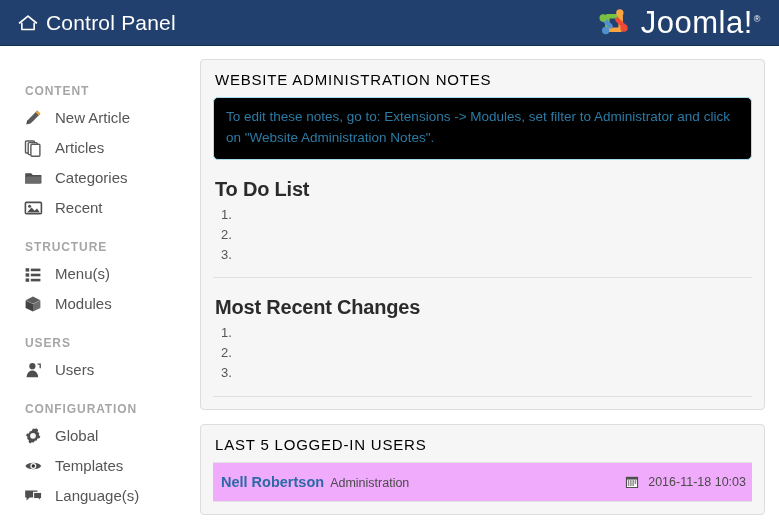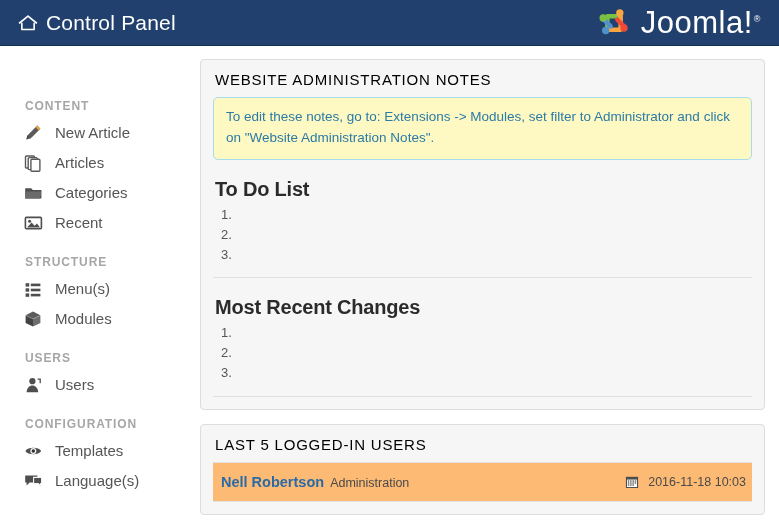--- a/index.html
+++ b/index.html
@@ -127,21 +127,21 @@
     box-sizing: border-box;
   }
   .panel-title {
     color: #000000;
     font-size: 15px;
     letter-spacing: 0.8px;
     text-transform: uppercase;
     padding: 1px 0 9px 2px;
   }
   .notice {
-    background: #fef9c3;
+    background: #000000;
     border: 1px solid #a7dcec;
     border-radius: 5px;
     color: #2b7ba5;
     font-size: 13.5px;
     line-height: 1.55;
     padding: 9px 12px 10px 12px;
   }
   .section-head {
     font-size: 20px;
     font-weight: bold;
@@ -165,21 +165,21 @@
     border-top: 1px solid #e0e0e0;
     margin: 13px 0 0 0;
   }
   .user-row {
     display: flex;
     align-items: center;
     justify-content: space-between;
     border-top: 1px solid #e3e3e3;
     border-bottom: 1px solid #e3e3e3;
     padding: 9px 6px 9px 8px;
-    background: #fdba74;
+    background: #f0abfc;
   }
   .user-left { display: flex; align-items: baseline; gap: 6px; }
   .user-name {
     color: #2b6aa5;
     font-size: 14.5px;
     font-weight: bold;
     cursor: pointer;
   }
   .user-role { color: #4a4a4a; font-size: 12.5px; }
   .user-right { display: flex; align-items: center; gap: 6px; }
@@ -306,20 +306,31 @@
           <path d="M13.6 3.2 L16.2 3.2 L16.2 7.2" fill="none" stroke="#4e4e4e" stroke-width="1.3"></path>
         </svg>
       </span>
       <span class="nav-label">Users</span>
     </div>
 
     <div class="grp-gap"></div>
 
     <div class="nav-group-title">CONFIGURATION</div>
 
+    <div class="nav-item">
+      <span class="nav-ico">
+        <svg width="18" height="18" viewBox="0 0 18 18" aria-hidden="true">
+          <path d="M9 1.4 L11 2.1 L12.6 1.2 L14.1 2.9 L13.6 4.9 L15.2 6.1 L14.8 8.2 L16.4 9.4
+                   L15.4 11.3 L13.4 11.4 L12.8 13.4 L10.8 13.8 L9.8 15.6 L7.8 15.2 L6.2 16.4
+                   L4.6 15 L4.9 13 L3.2 11.9 L3.5 9.8 L2 8.5 L3 6.6 L5 6.4 L5.6 4.4 L7.6 4 Z" fill="#4e4e4e"></path>
+          <circle cx="9" cy="8.8" r="2.9" fill="#f6f6f6"></circle>
+        </svg>
+      </span>
+      <span class="nav-label">Global</span>
+    </div>
 
     <div class="nav-item">
       <span class="nav-ico">
         <svg width="19" height="18" viewBox="0 0 19 18" aria-hidden="true">
           <path d="M1.4 9 C4 4.6 14.6 4.6 17.2 9 C14.6 13.4 4 13.4 1.4 9 Z" fill="#4e4e4e"></path>
           <circle cx="9.3" cy="9" r="3" fill="#f6f6f6"></circle>
           <circle cx="9.3" cy="9" r="1.7" fill="#2f2f2f"></circle>
         </svg>
       </span>
       <span class="nav-label">Templates</span>

